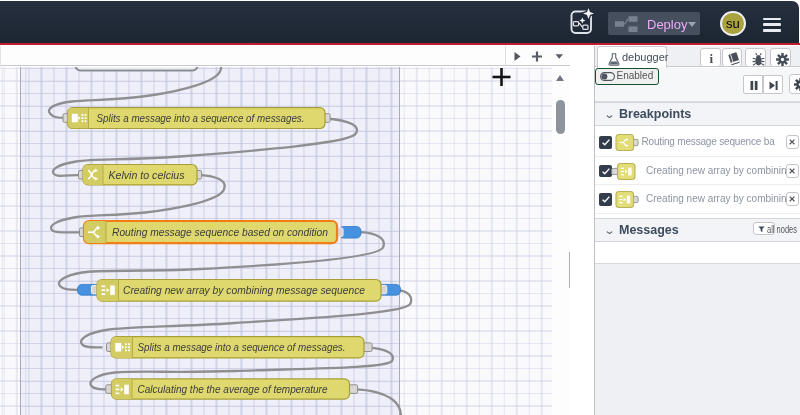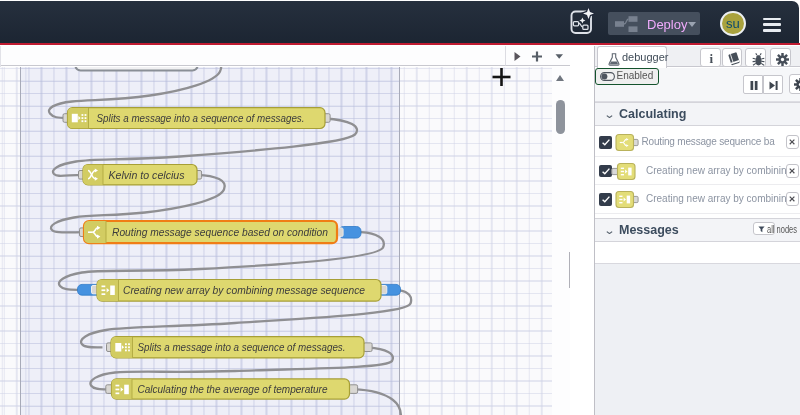--- a/index.html
+++ b/index.html
@@ -11,21 +11,21 @@
   #header { position:absolute; left:0; top:1px; width:799px; height:41.6px;
     background:linear-gradient(#26303e,#1c2532); border-radius:0 7px 0 0; }
   #redline { position:absolute; left:0; top:42.6px; width:800px; height:2.4px; background:#c01b31; }
   .hicon { position:absolute; }
   #deploybtn { position:absolute; left:608px; top:11px; width:92px; height:23px;
     background:#454f5d; border-radius:2px; }
   #deploybtn .dtext { position:absolute; left:39px; top:4.5px; font-size:13px; color:#f0abfc; }
   #deploybtn .caret { position:absolute; right:4px; top:9.5px; width:0; height:0;
     border-left:4.5px solid transparent; border-right:4.5px solid transparent; border-top:5px solid #9aa3b0; }
   #avatar { position:absolute; left:720px; top:9.5px; width:25.5px; height:25.5px; border-radius:50%;
-    background:#a9a23e; border:2px solid #eceff2; color:#0c4a6e; font-size:13px; text-align:center; line-height:21.5px; }
+    background:#a9a23e; border:2px solid #eceff2; color:#000000; font-size:13px; text-align:center; line-height:21.5px; }
   #burger { position:absolute; left:763px; top:16.5px; width:17.5px; height:15px; }
   #burger div { width:17.5px; height:2.9px; background:#e8ecf1; border-radius:1px; margin-bottom:2.7px; }
 
   
   #tabbar { position:absolute; left:0; top:45.6px; width:570px; height:20.9px; background:#fdfdfe;
     border-bottom:1px solid #c8c8cf; }
   #tabtools { position:absolute; left:505px; top:45.6px; width:65px; height:20.9px; background:#fdfdfe;
     border-left:1px solid #dcdce2; border-bottom:1px solid #c8c8cf; }
 
   
@@ -370,21 +370,21 @@
             <rect x="6.1" y="0" width="2.8" height="15" transform="rotate(90 7.5 7.5)"></rect>
             <rect x="6.1" y="0" width="2.8" height="15" transform="rotate(135 7.5 7.5)"></rect>
           </g>
           <circle cx="7.5" cy="7.5" r="1.9" fill="#fff"></circle>
         </svg>
       </div>
     </div>
 
     <div class="sect" style="top:56.5px">
       <span class="chev">⌄</span>
-        <span class="lbl">Calculating</span>
+        <span class="lbl">Breakpoints</span>
     </div>
     <div style="position:absolute; left:211px; top:59px; width:0; height:0; border-left:5.5px solid transparent; border-right:5.5px solid transparent; border-bottom:7px solid #565c66;"></div>
 
     <div class="bp-row" style="top:82.5px">
       <div class="bp-check">
           <svg width="10" height="9" viewBox="0 0 10 9">
             <path d="M1.6,4.7 L3.8,6.7 L8.4,1.6" fill="none" stroke="#fff" stroke-width="1.4"></path>
           </svg>
         </div>
       <svg style="position:absolute;left:20px;top:5px" width="25" height="19" viewBox="0 0 25 19">

